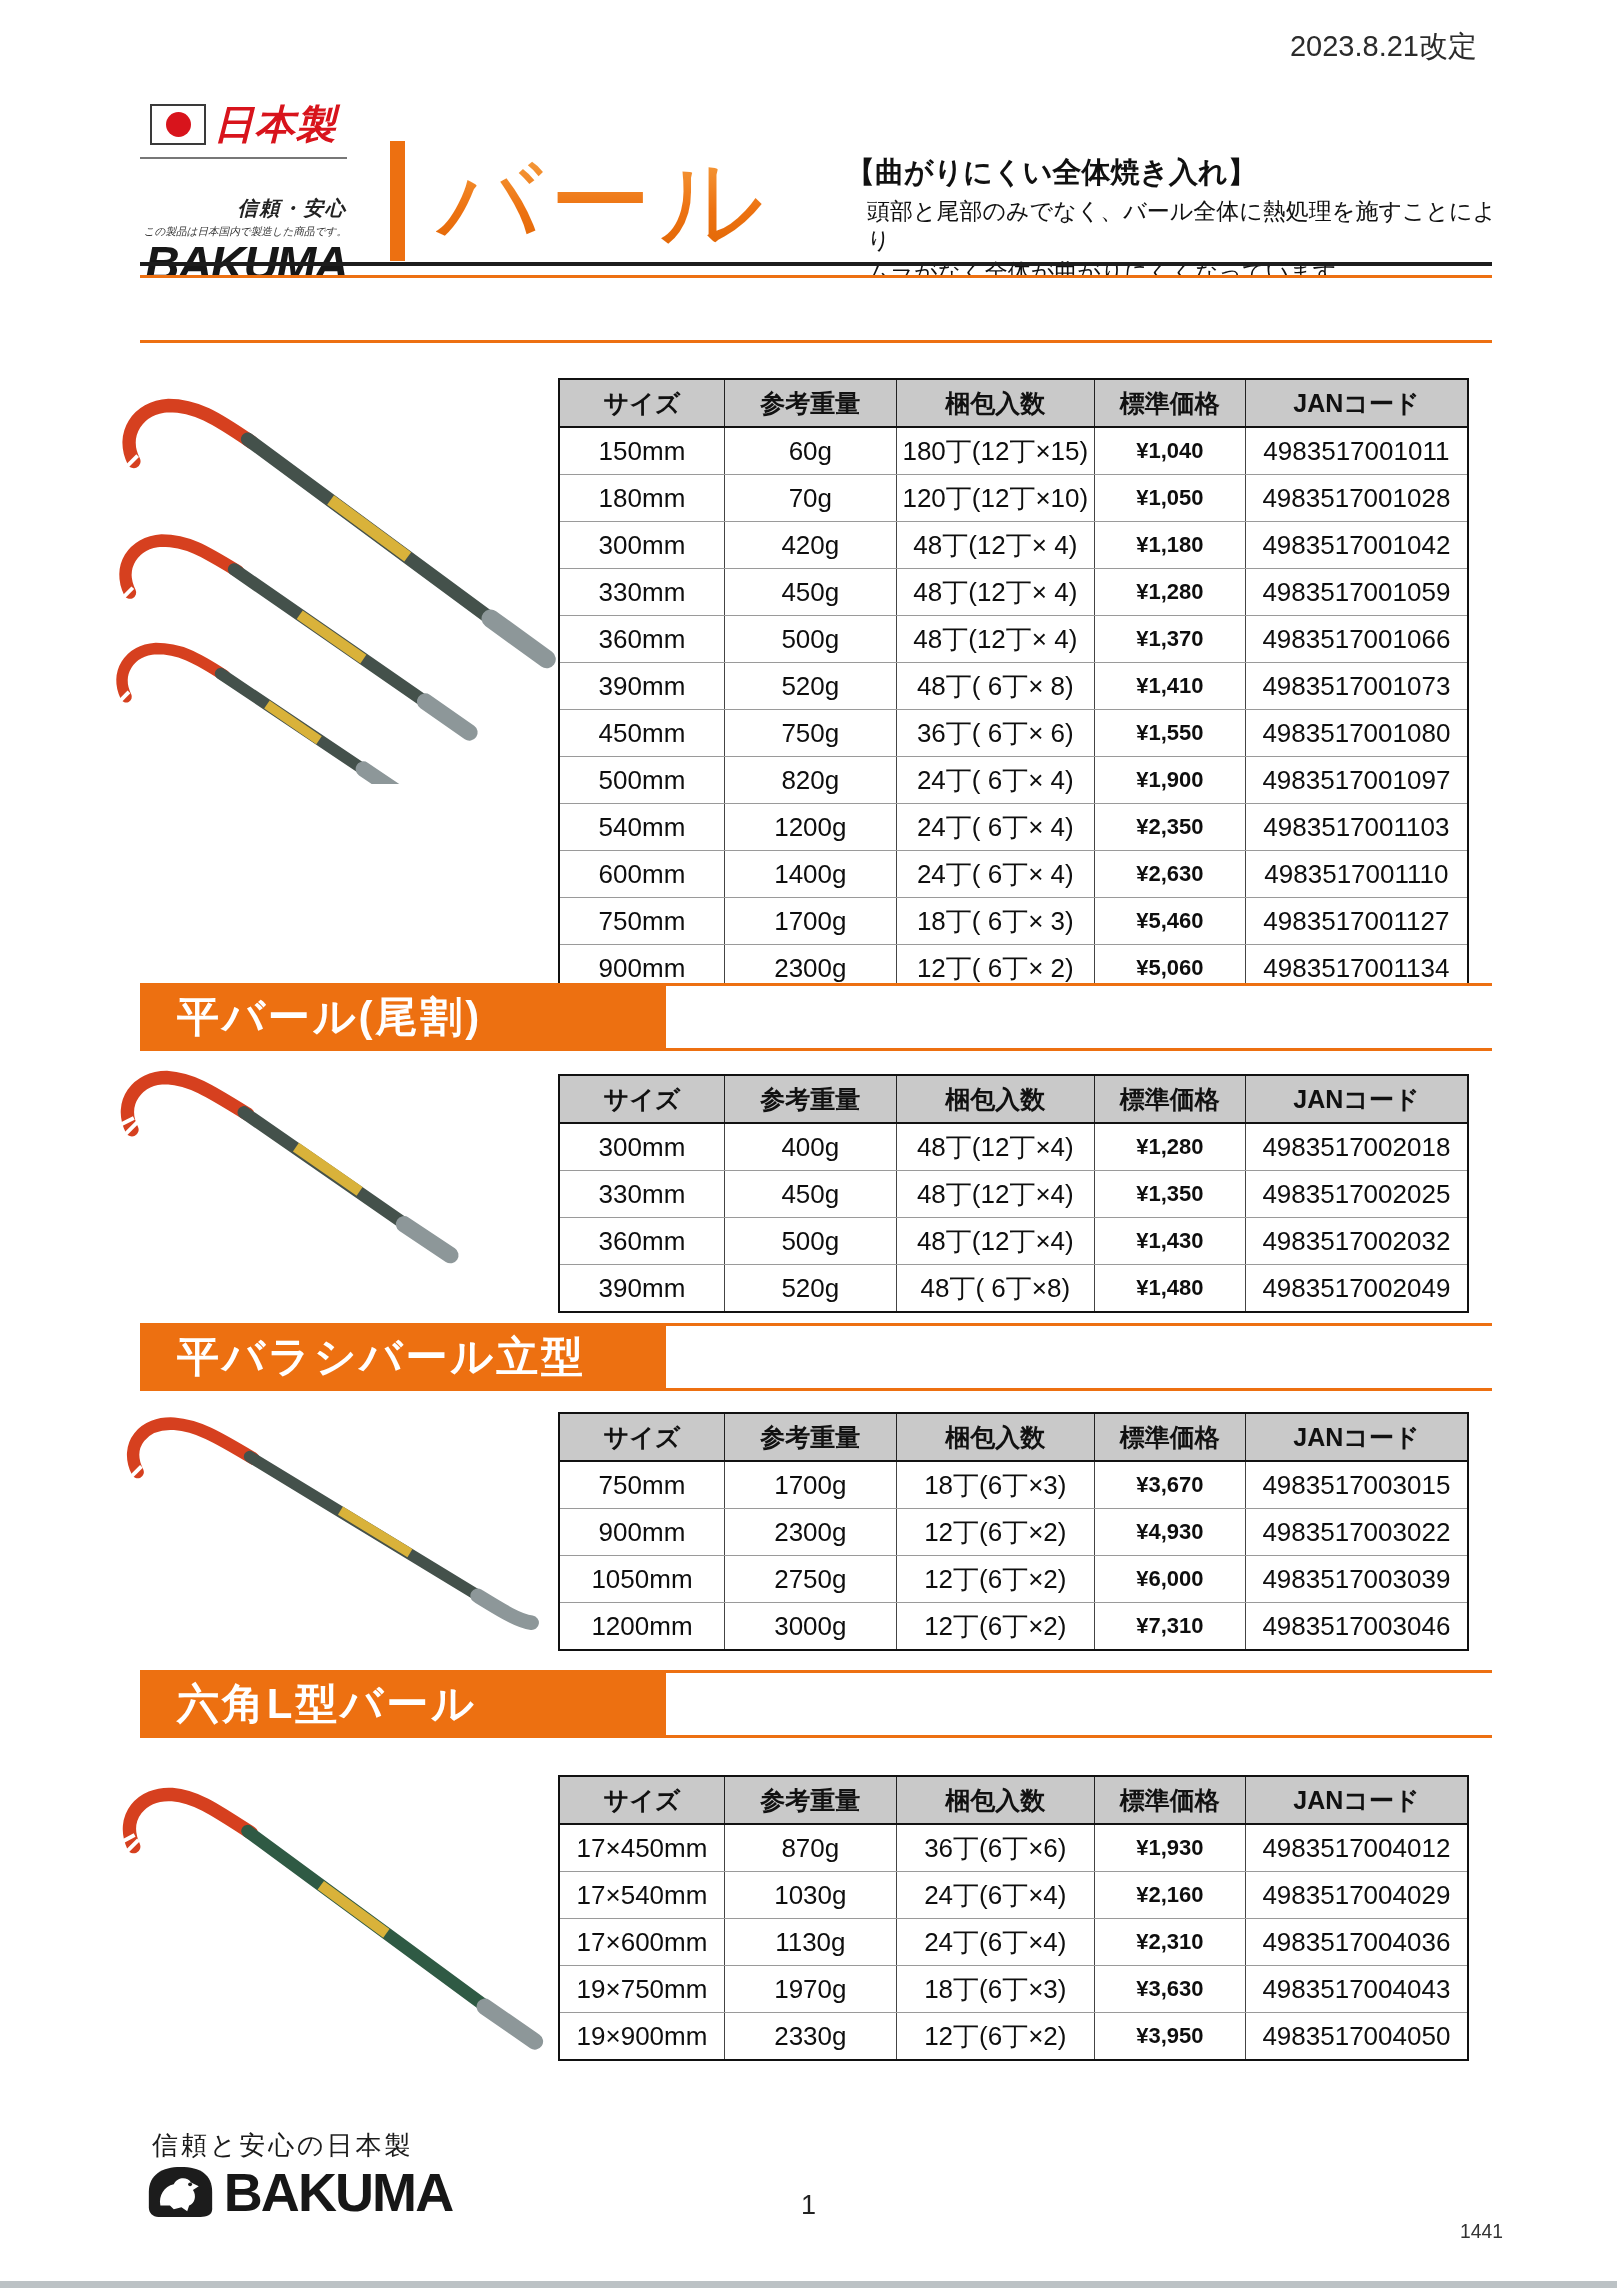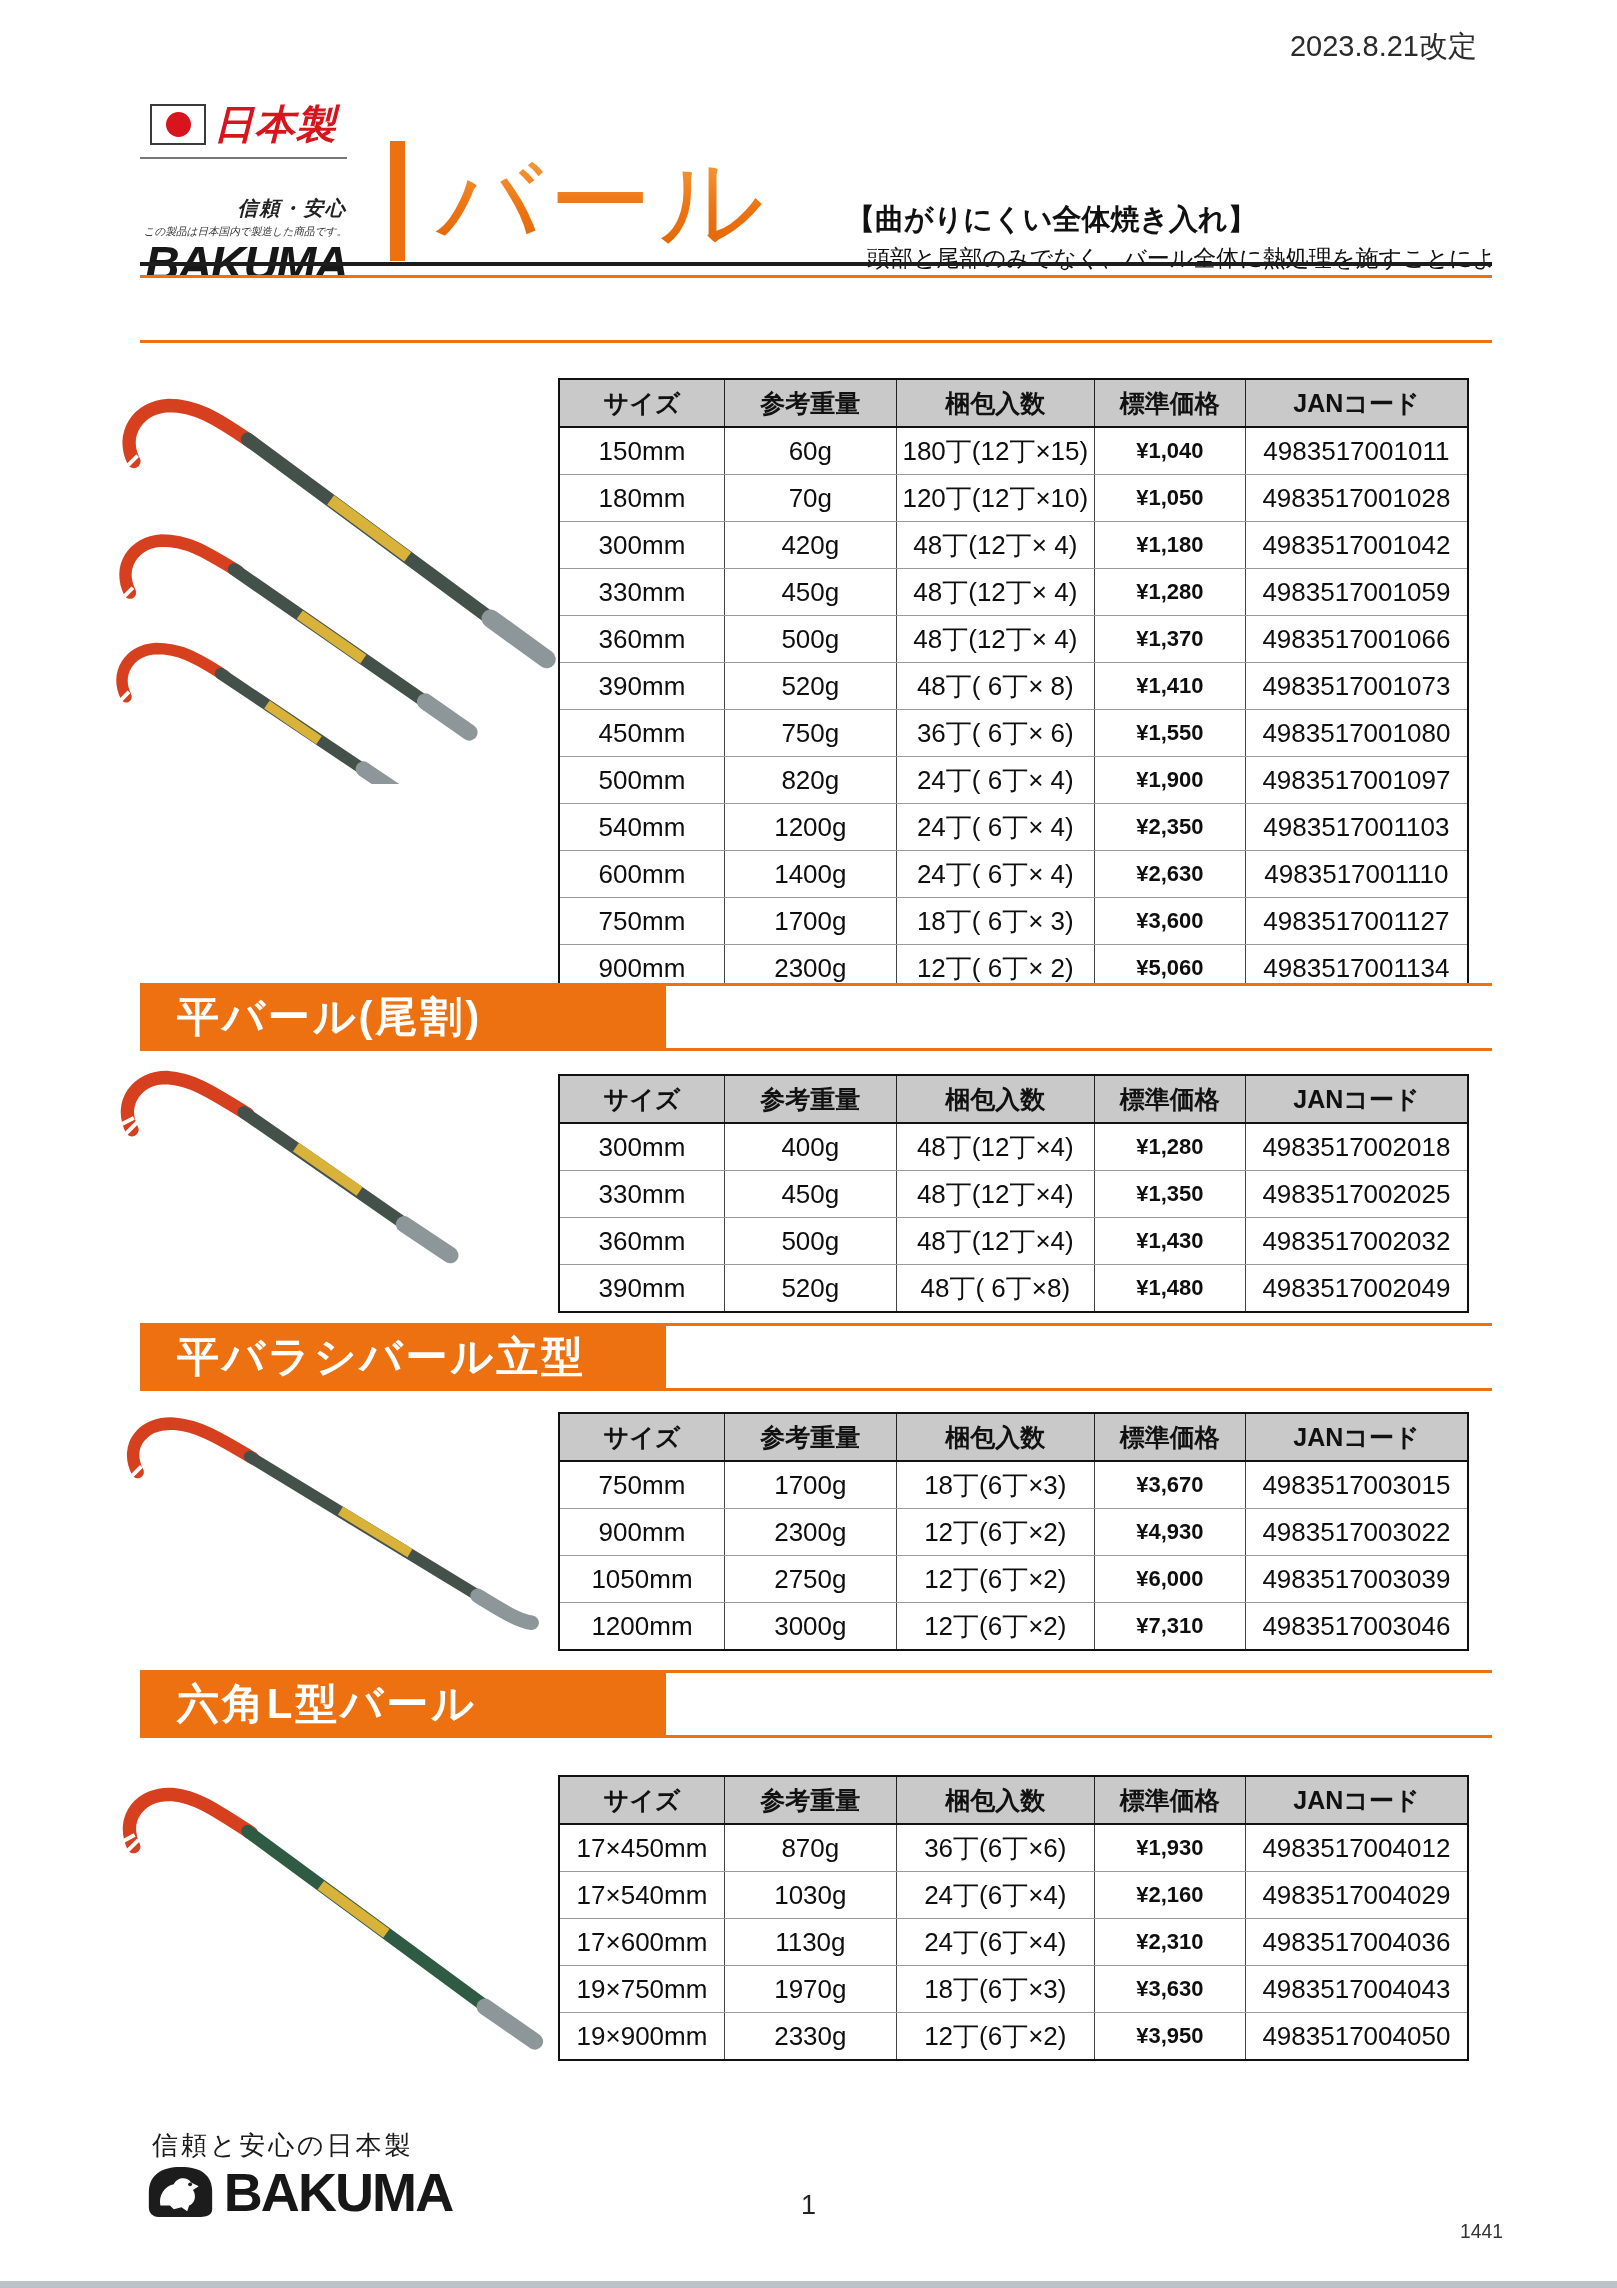--- a/index.html
+++ b/index.html
@@ -34,21 +34,21 @@
     position:absolute;left:436px;top:133px;
     font-size:104px;font-weight:normal;letter-spacing:5.8px;
     color:#ef7d16;
     background:linear-gradient(180deg,#f6a243 10%,#ed7211 55%,#df6504 90%);
     -webkit-background-clip:text;background-clip:text;
     -webkit-text-fill-color:transparent;
     text-shadow:none;
     text-align:center;
   }
   .feature{position:absolute;left:846px;top:153px;width:666px;}
-  .feature-title{font-size:29px;font-weight:bold;color:#111;margin-top:47px;}
+  .feature-title{font-size:29px;font-weight:bold;color:#111;}
   .feature-line{font-size:23px;color:#111;margin-left:21px;margin-top:3.9px;line-height:1.25;}
   .head-rule{position:absolute;left:140px;top:262px;width:1352px;height:3.9px;background:#1d1d1d;}
   
   .banner{position:absolute;left:140px;width:1352px;height:68px;display:flex;}
   .banner .solid{
     width:526px;background:var(--orange);color:#fff;
     font-size:42px;font-weight:bold;letter-spacing:2.9px;
     display:flex;align-items:center;padding-left:37px;box-sizing:border-box;
   }
   .banner .strip{flex:1;background:#fff;border-top:3.9px solid var(--orange);
@@ -223,21 +223,21 @@
           <td>600mm</td>
           <td>1400g</td>
           <td>24丁( 6丁× 4)</td>
           <td>¥2,630</td>
           <td>4983517001110</td>
         </tr>
         <tr>
           <td>750mm</td>
           <td>1700g</td>
           <td>18丁( 6丁× 3)</td>
-          <td>¥3,600</td>
+          <td>¥5,460</td>
           <td>4983517001127</td>
         </tr>
         <tr>
           <td>900mm</td>
           <td>2300g</td>
           <td>12丁( 6丁× 2)</td>
           <td>¥5,060</td>
           <td>4983517001134</td>
         </tr>
       </tbody>

